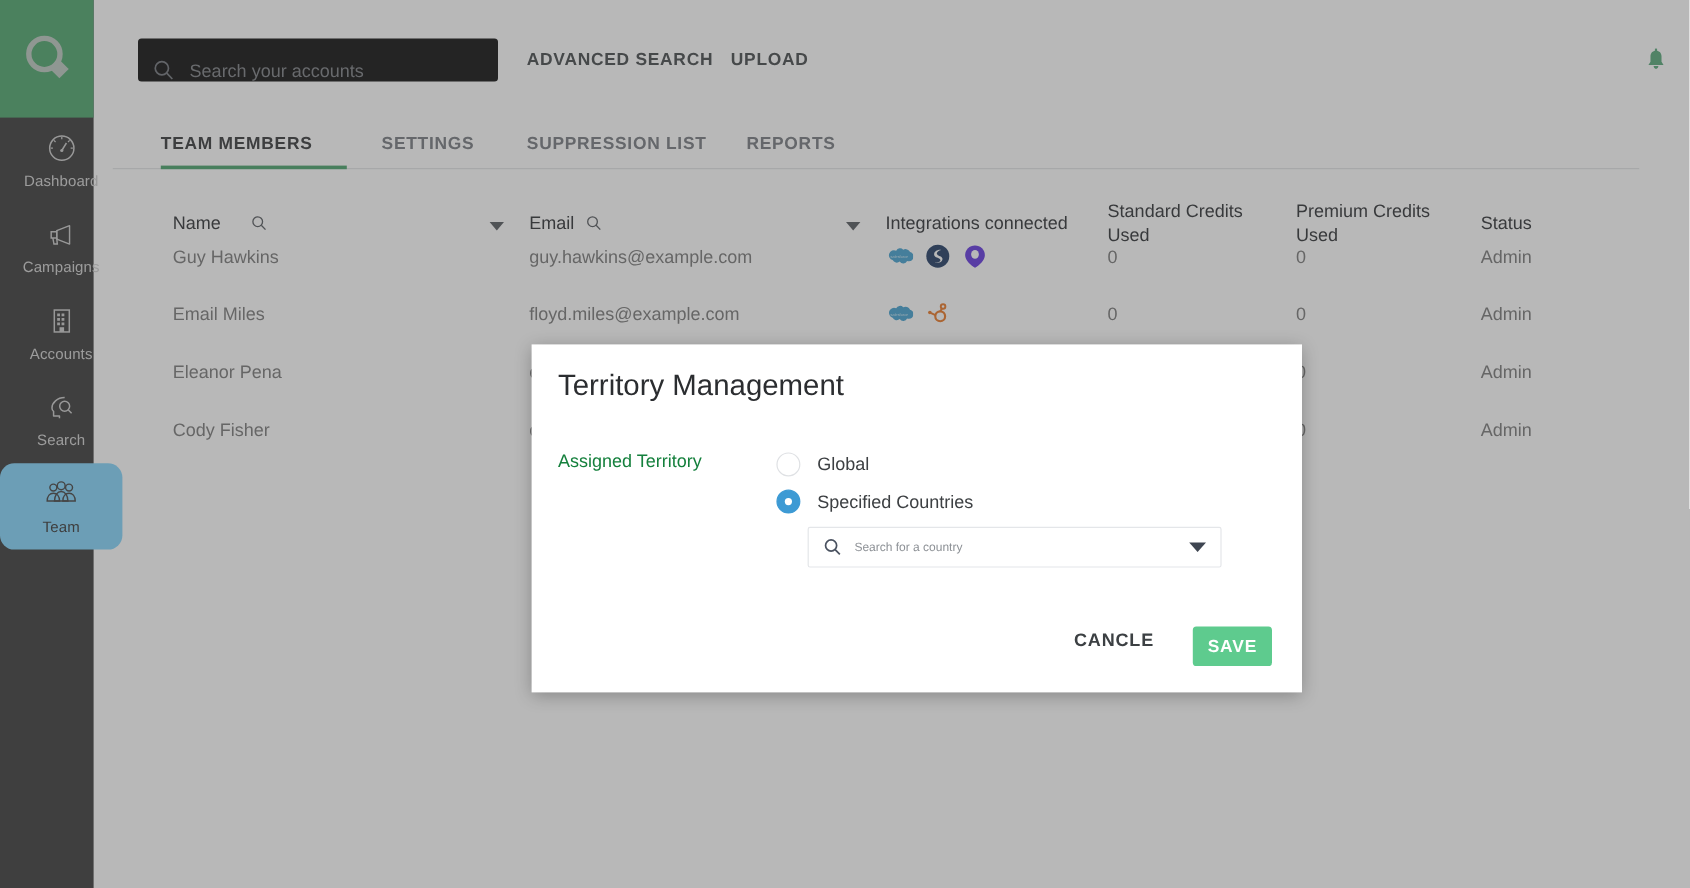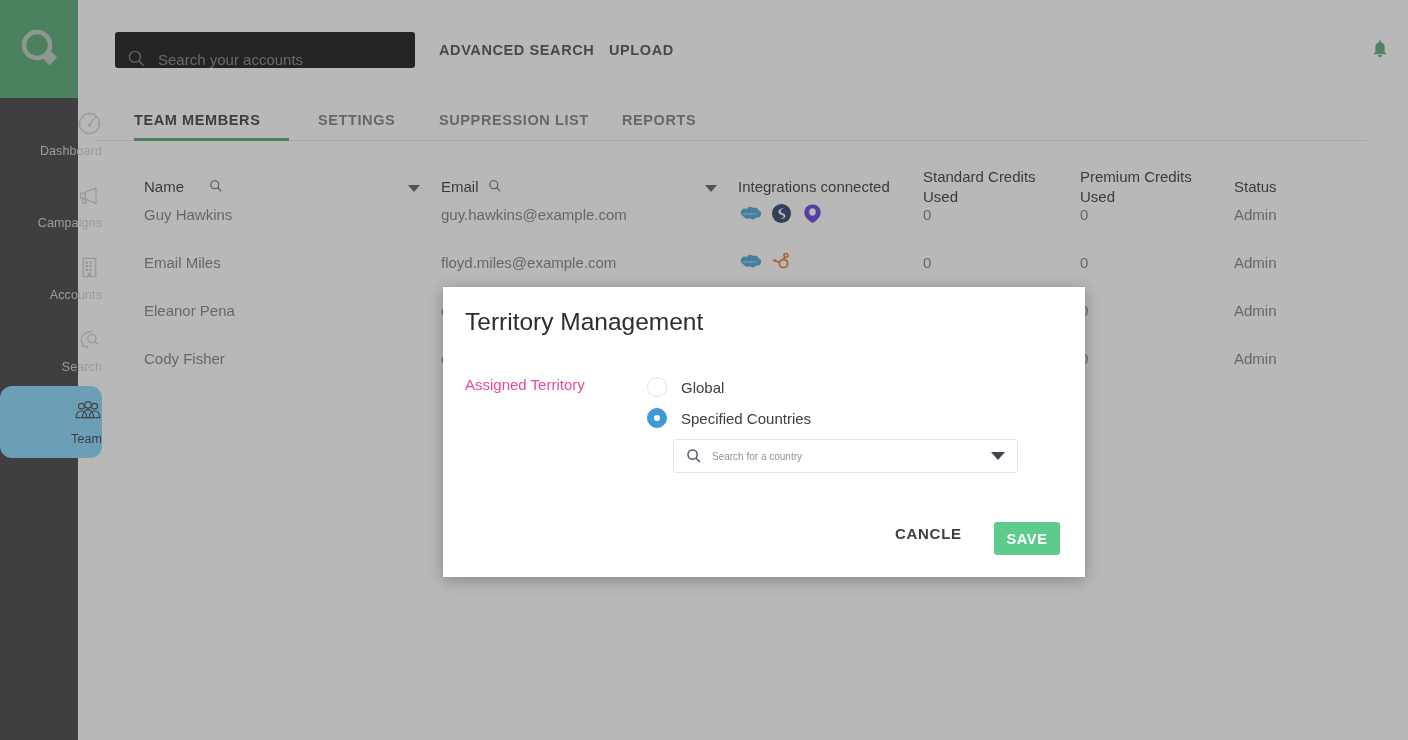--- a/index.html
+++ b/index.html
@@ -34,21 +34,21 @@
     background: #44a065;
     display: flex;
     align-items: center;
     justify-content: center;
   }
   .nav-item {
     width: 102px;
     height: 72px;
     display: flex;
     flex-direction: column;
-    align-items: flex-end;
+    align-items: center;
     justify-content: center;
     color: #c9c9c9;
     cursor: pointer;
     user-select: none;
   }
   .nav-item .nav-icon {
     display: block;
     height: 26px;
     margin-bottom: 7px;
     line-height: 0;
@@ -241,21 +241,21 @@
     top: 21px;
     font-size: 24.5px;
     color: #2b2d30;
     font-weight: normal;
   }
   .field-label {
     position: absolute;
     left: 22px;
     top: 89px;
     font-size: 15px;
-    color: #ec4899;
+    color: #15803d;
   }
   .radio-row {
     position: absolute;
     display: flex;
     align-items: center;
     cursor: pointer;
     user-select: none;
   }
   #radio-global    { left: 204px; top: 90px; }
   #radio-specified { left: 204px; top: 121px; }

